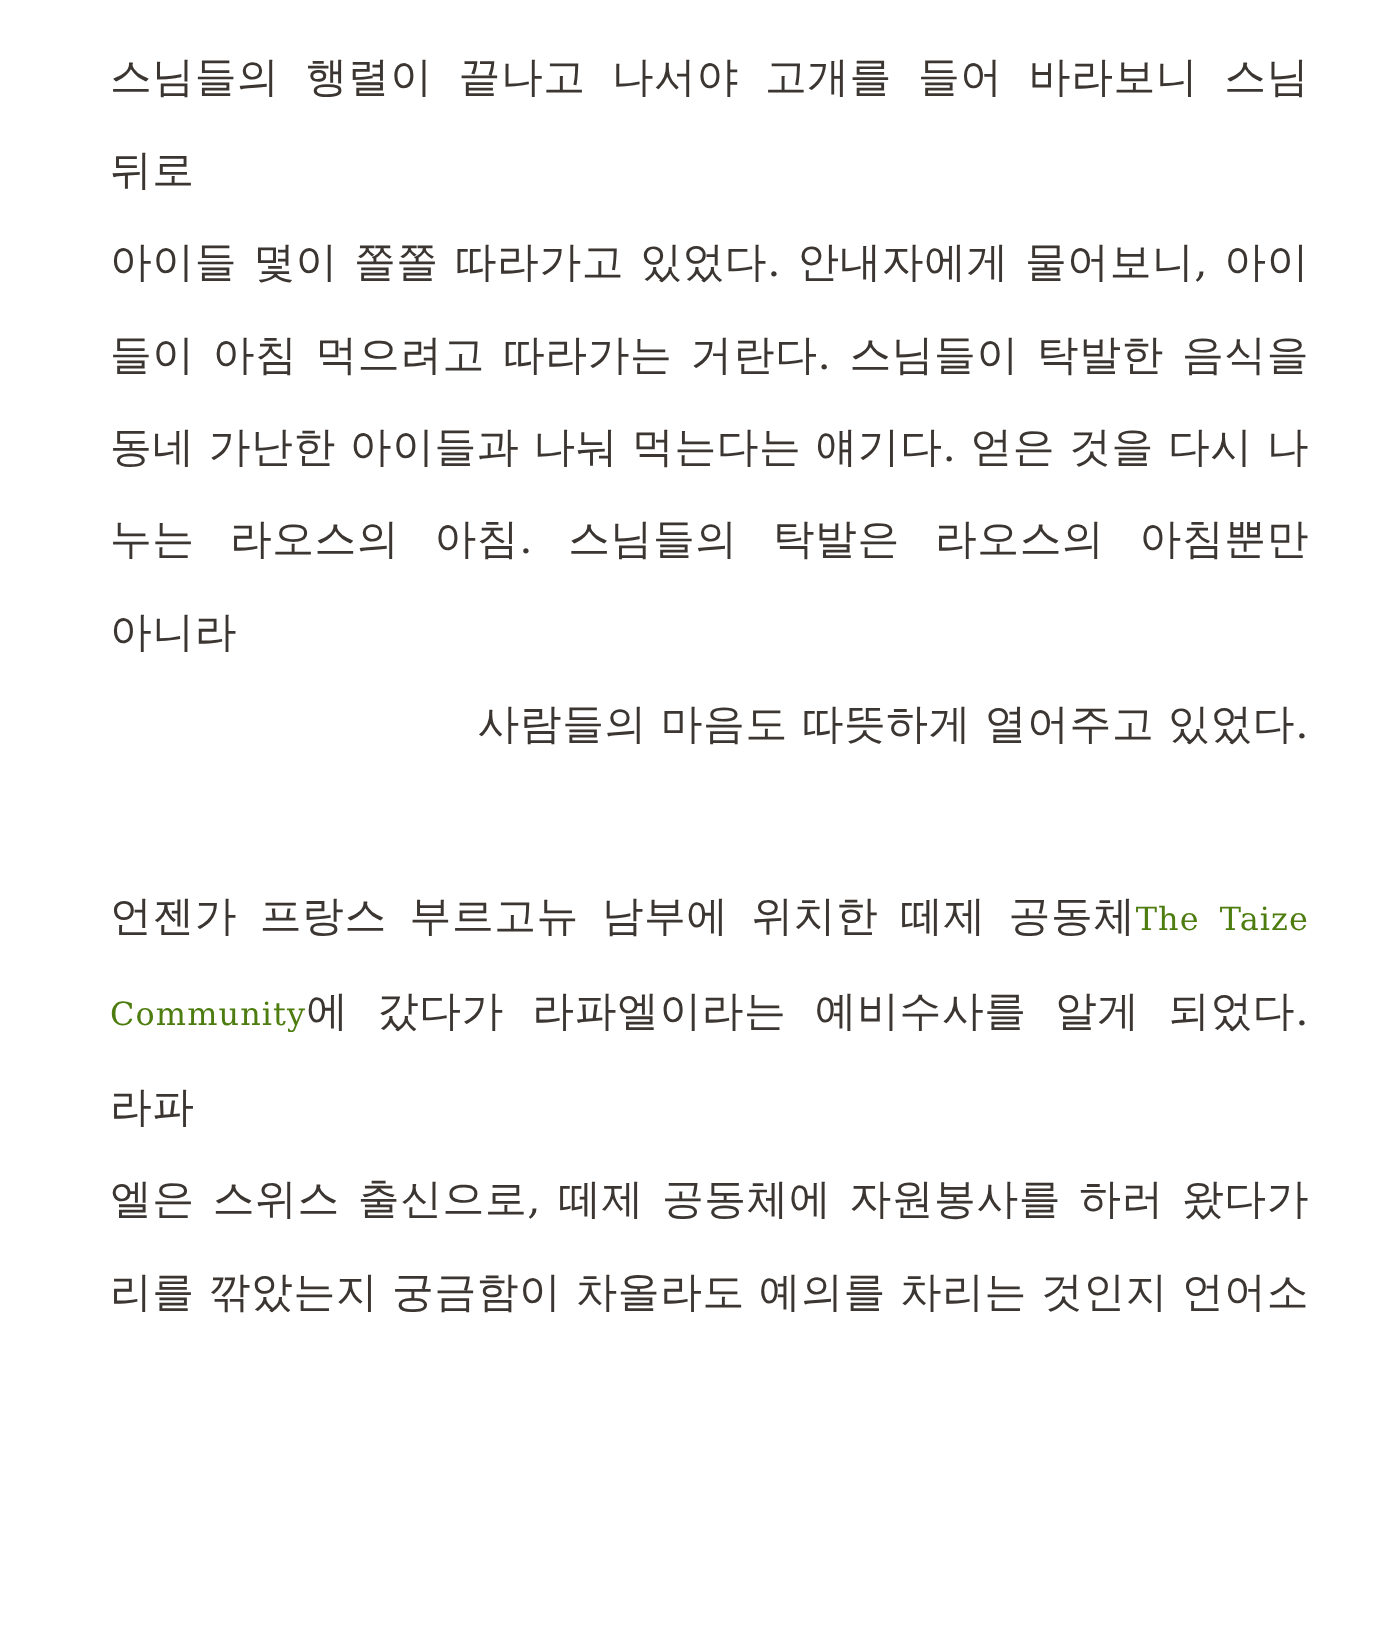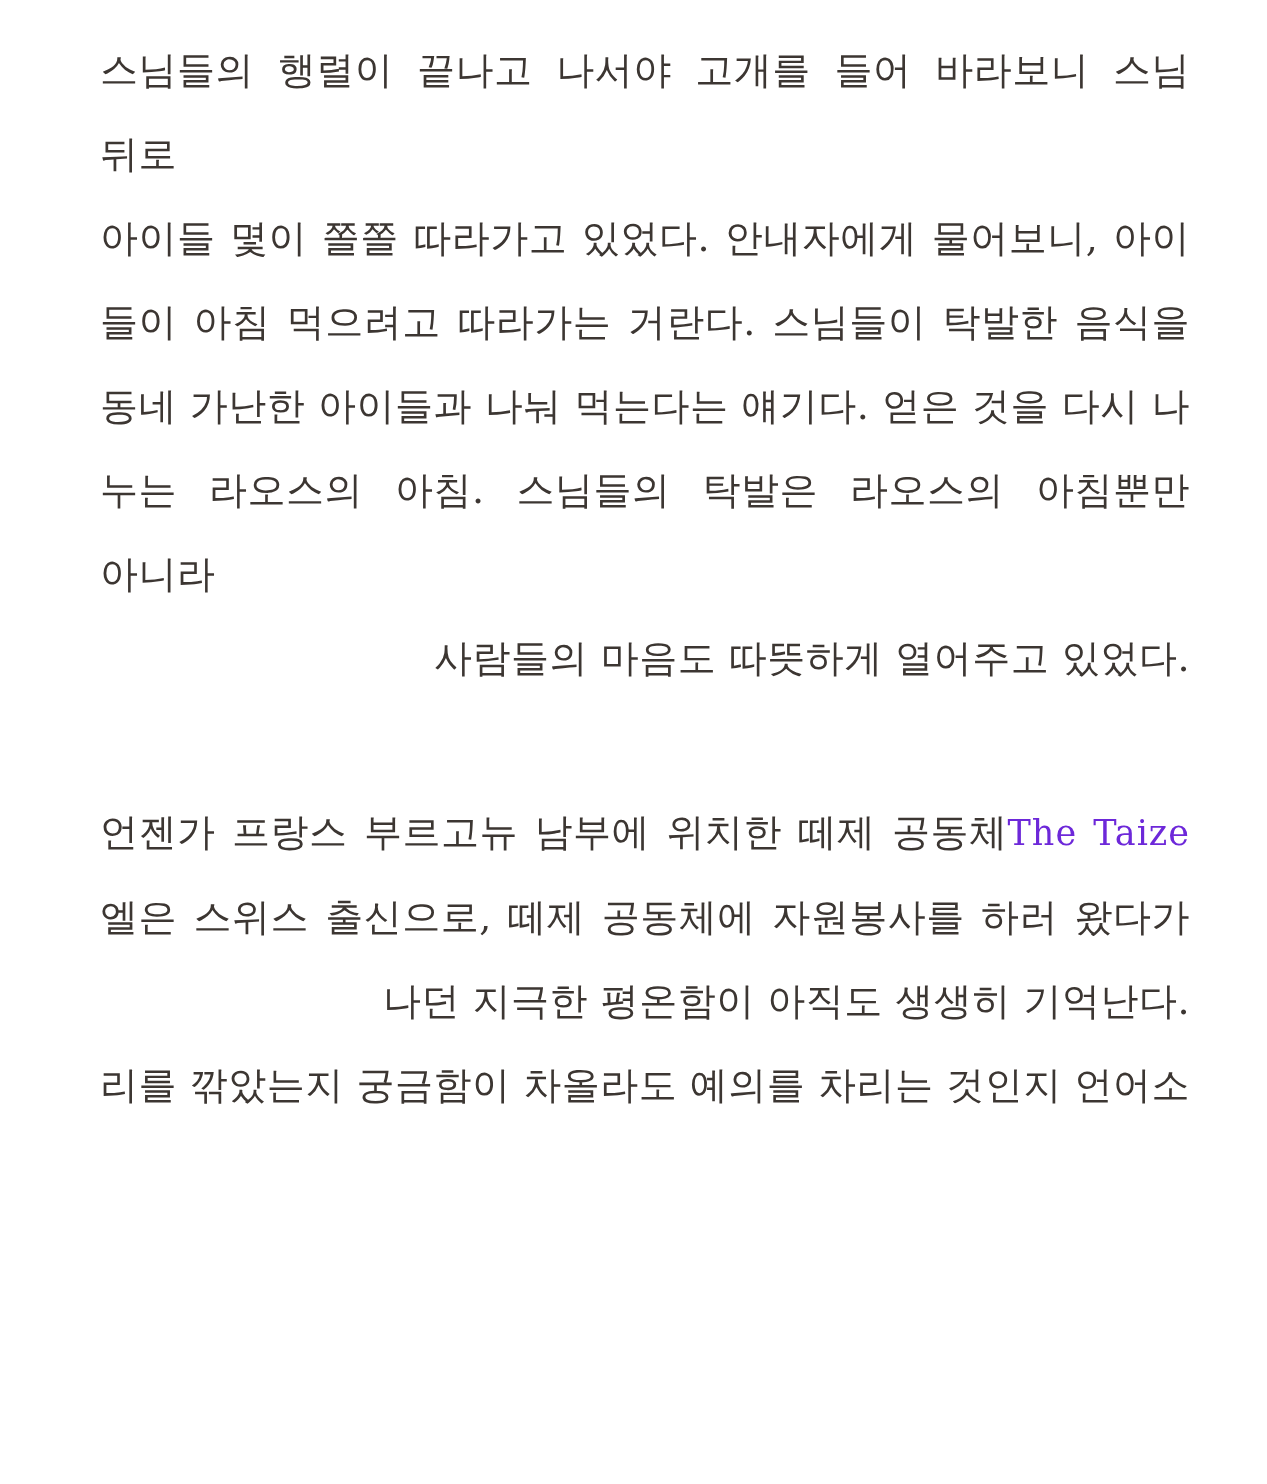--- a/index.html
+++ b/index.html
@@ -32,22 +32,22 @@
     line-height: 84px;
     letter-spacing: 0.5px;
     word-break: keep-all;
     text-align: right;
   }
   .line.justified {
     text-align: justify;
     text-align-last: justify;
   }
   .latin-annotation {
-    font-size: 35px;
-    color: #6d28d9;
+    font-size: 29px;
+    color: #4d7c0f;
     letter-spacing: 1px;
   }
 </style>
 </head>
 <body>
 
 <div class="page">
 
   <div class="paragraph">
     <div class="line justified">스님들의 행렬이 끝나고 나서야 고개를 들어 바라보니 스님 뒤로</div>
@@ -55,22 +55,24 @@
     <div class="line justified">들이 아침 먹으려고 따라가는 거란다. 스님들이 탁발한 음식을</div>
     <div class="line justified">동네 가난한 아이들과 나눠 먹는다는 얘기다. 얻은 것을 다시 나</div>
     <div class="line justified">누는 라오스의 아침. 스님들의 탁발은 라오스의 아침뿐만 아니라</div>
     <div class="line">사람들의 마음도 따뜻하게 열어주고 있었다.</div>
   </div>
 
   <div class="paragraph paragraph-gap">
     <div class="line justified">
       <span>언젠가 프랑스 부르고뉴 남부에 위치한 떼제 공동체</span><span class="latin-annotation">The Taize</span>
     </div>
+    <div class="line justified">
+      <span class="latin-annotation">Community</span><span>에 갔다가 라파엘이라는 예비수사를 알게 되었다. 라파</span>
+    </div>
     <div class="line justified">엘은 스위스 출신으로, 떼제 공동체에 자원봉사를 하러 왔다가</div>
-    <div class="line">나던 지극한 평온함이 아직도 생생히 기억난다.</div>
   </div>
 
   <div class="paragraph">
     <div class="line justified">리를 깎았는지 궁금함이 차올라도 예의를 차리는 것인지 언어소</div>
 
   </div>
 
 </div>
 
 </body></html>

